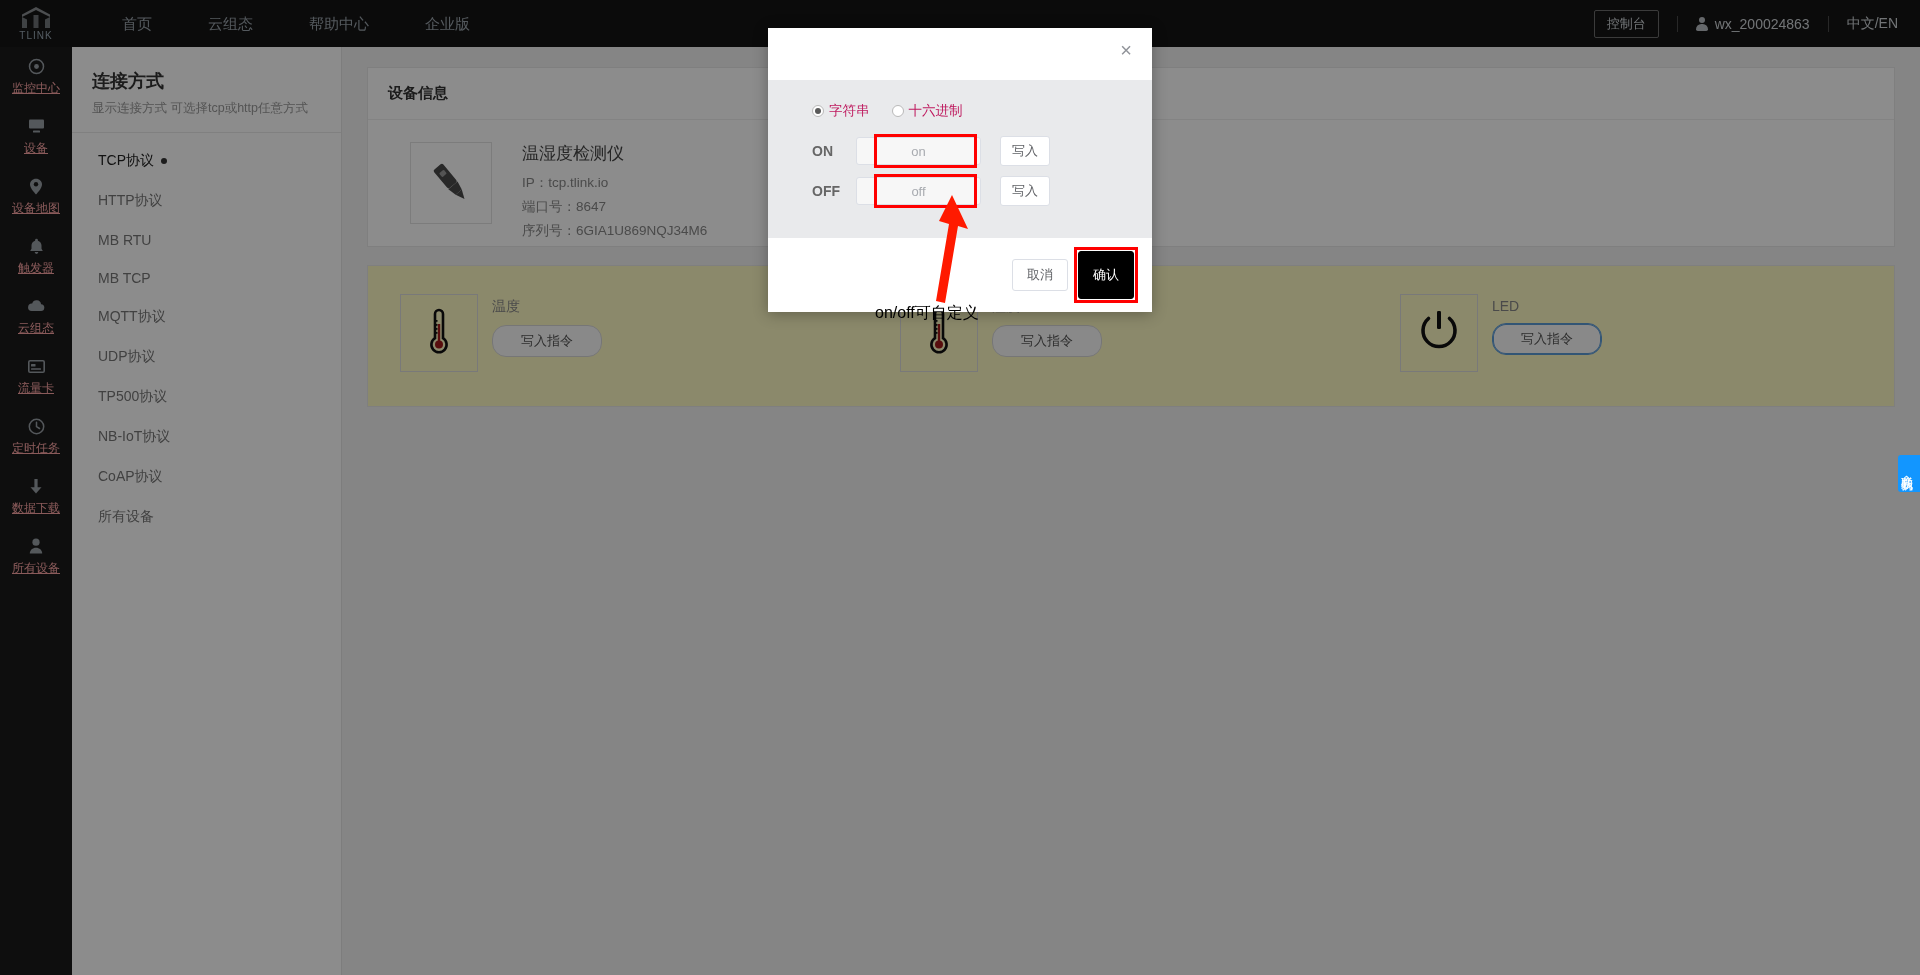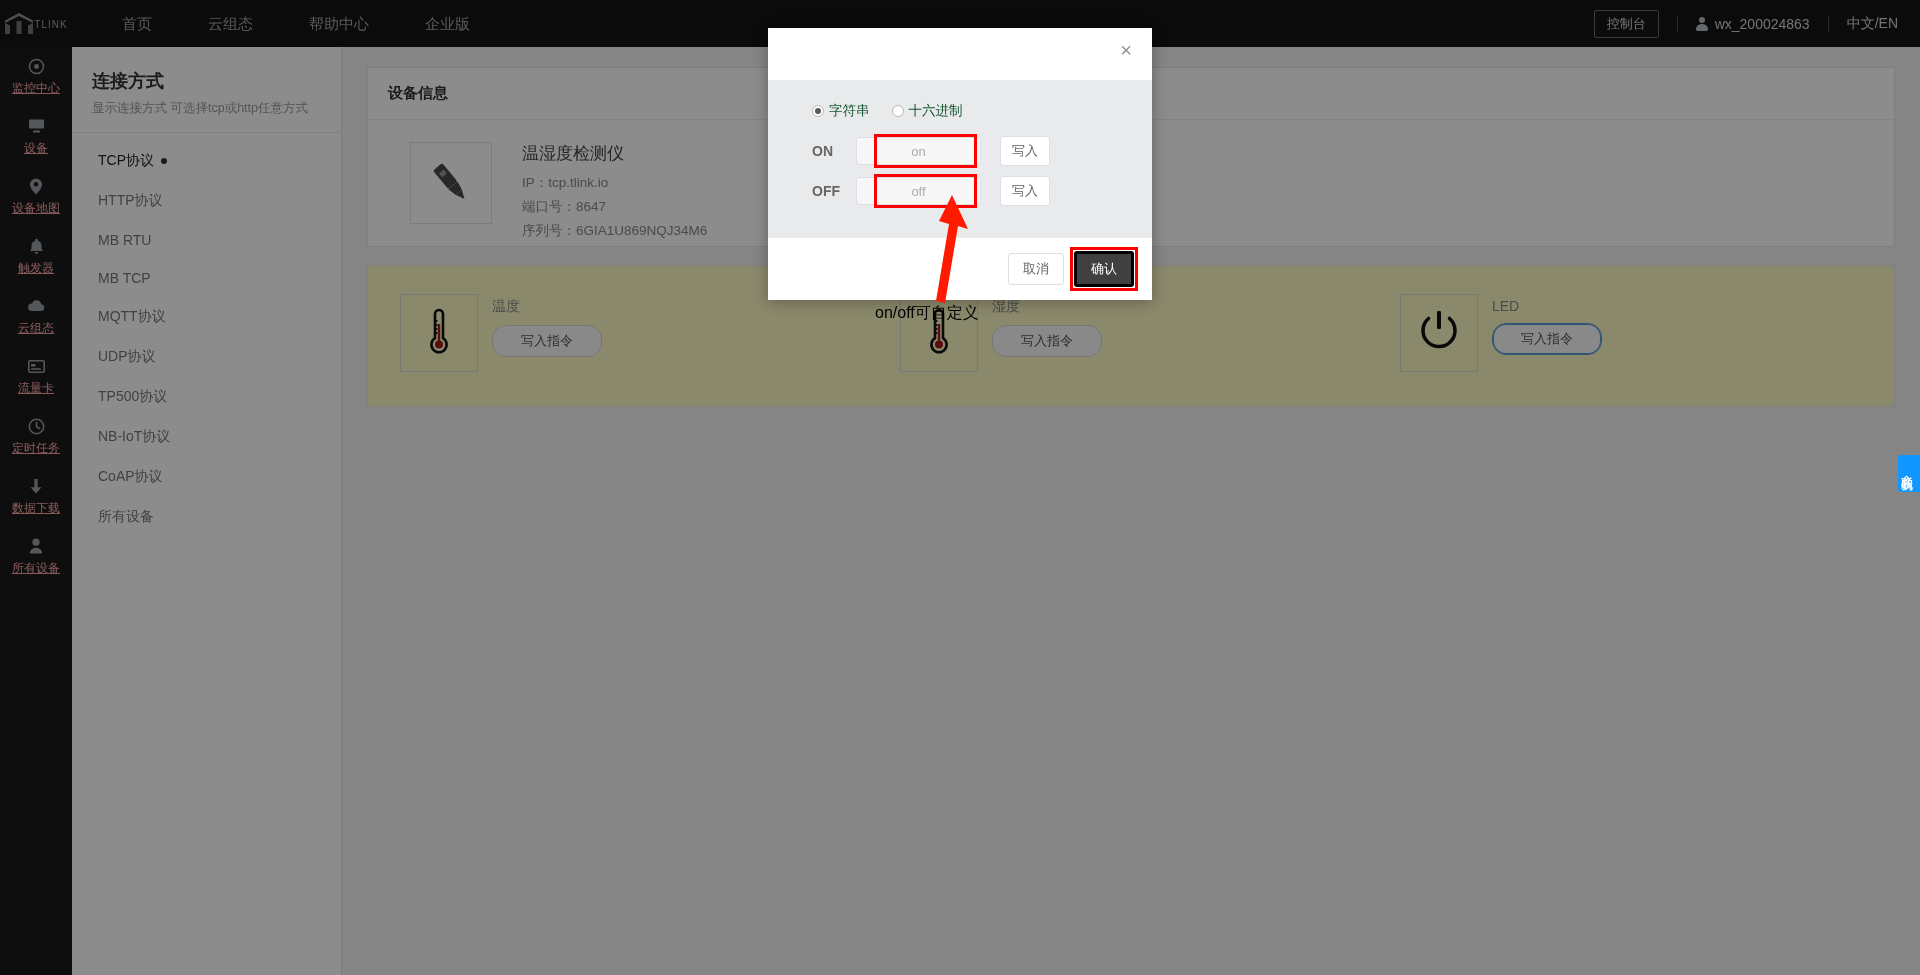--- a/index.html
+++ b/index.html
@@ -12,21 +12,21 @@
   #root { position: relative; width: 1920px; height: 975px; }
 
   
   .dim { position:absolute; inset:0; background: rgba(0,0,0,0.45); z-index: 50; pointer-events:none; }
 
   
   .header {
     position:absolute; top:0; left:0; width:1920px; height:47px;
     background:#151515; display:flex; align-items:center; z-index:5;
   }
-  .logo-wrap { width:72px; height:47px; display:flex; align-items:center; justify-content:center; }
+  .logo-wrap { width:72px; height:47px; display:flex; flex-direction:column; align-items:center; justify-content:center; }
   .logo-mark { width:30px; height:23px; position:relative; }
   .logo-text { font-size:10px; letter-spacing:1px; color:#7a8b9a; margin-top:1px; }
   .logo-text .t { color:#9aa8b4; }
   .nav { display:flex; align-items:center; height:47px; margin-left:22px; }
   .nav-item { color:#9aa3ab; font-size:15px; padding:0 28px; line-height:47px; cursor:pointer; }
   .hdr-right { margin-left:auto; display:flex; align-items:center; height:47px; padding-right:22px; }
   .console-btn {
     border:1px solid #6c6c6c; color:#cfd4d8; font-size:13px;
     padding:4px 12px; border-radius:2px; cursor:pointer;
   }
@@ -106,41 +106,41 @@
     position:absolute; left:768px; top:28px; width:384px;
     background:#fff; z-index:60; box-shadow:0 2px 14px rgba(0,0,0,.3);
   }
   .modal-hd { height:52px; position:relative; }
   .modal-close {
     position:absolute; right:16px; top:12px; font-size:20px; color:#909399;
     cursor:pointer; line-height:1; width:20px; text-align:center;
   }
   .modal-body { background:#e9eaec; padding:16px 0 22px 0; }
   .radio-row { display:flex; align-items:center; gap:22px; padding:6px 0 16px 44px; }
-  .radio { display:flex; align-items:center; gap:5px; font-size:13.5px; color:#14532d; cursor:pointer; }
+  .radio { display:flex; align-items:center; gap:5px; font-size:13.5px; color:#be185d; cursor:pointer; }
   .rdo { width:12px; height:12px; border:1px solid #b9b9b9; border-radius:50%; background:#fff; position:relative; flex:0 0 auto; }
   .rdo.on::after { content:""; position:absolute; left:2px; top:2px; width:6px; height:6px; border-radius:50%; background:#5a5a5a; }
   .frm-row { display:flex; align-items:center; margin-bottom:10px; padding-left:44px; }
   .frm-lbl { width:44px; font-size:14px; font-weight:bold; color:#666; text-align:left; }
   .frm-inpwrap { position:relative; width:125px; }
   .frm-inp {
     width:125px; height:28px; border:1px solid #dcdfe6; border-radius:3px;
     background:#f7f7f7; font-size:13px; color:#909399; text-align:center;
     font-family:"Liberation Sans", sans-serif; outline:none;
   }
   .frm-inp::placeholder { color:#a8abb0; }
   .ann-box { position:absolute; left:18px; top:-3px; width:103px; height:34px; border:3px solid #ff0000; pointer-events:none; }
   .write-btn {
     margin-left:19px; border:1px solid #dcdfe6; background:#fff; color:#606266;
     font-size:13px; padding:5px 11px; border-radius:3px; cursor:pointer;
   }
   .modal-ft { padding:13px 18px; display:flex; justify-content:flex-end; align-items:center; gap:10px; background:#fff; }
   .btn-ghost { border:1px solid #dcdfe6; background:#fff; color:#606266; font-size:13px; padding:6px 14px; border-radius:3px; cursor:pointer; }
   .ok-wrap { position:relative; }
-  .btn-primary { border:3px solid #000000; background:#404040; color:#fff; font-size:13px; padding:6px 14px; border-radius:3px; cursor:pointer; }
+  .btn-primary { border:1px solid #000000; background:#000000; color:#fff; font-size:13px; padding:14px 14px; border-radius:3px; cursor:pointer; }
   .ok-ann { position:absolute; left:-4px; top:-4px; right:-4px; bottom:-4px; border:3px solid #ff0000; pointer-events:none; }
 
   
   .arrow-ann { position:absolute; left:920px; top:195px; z-index:61; pointer-events:none; }
   .ann-text { position:absolute; left:875px; top:303px; color:#000000; font-size:16px; z-index:61; white-space:nowrap; }
 </style>
 </head>
 <body>
 
 <div id="root">

